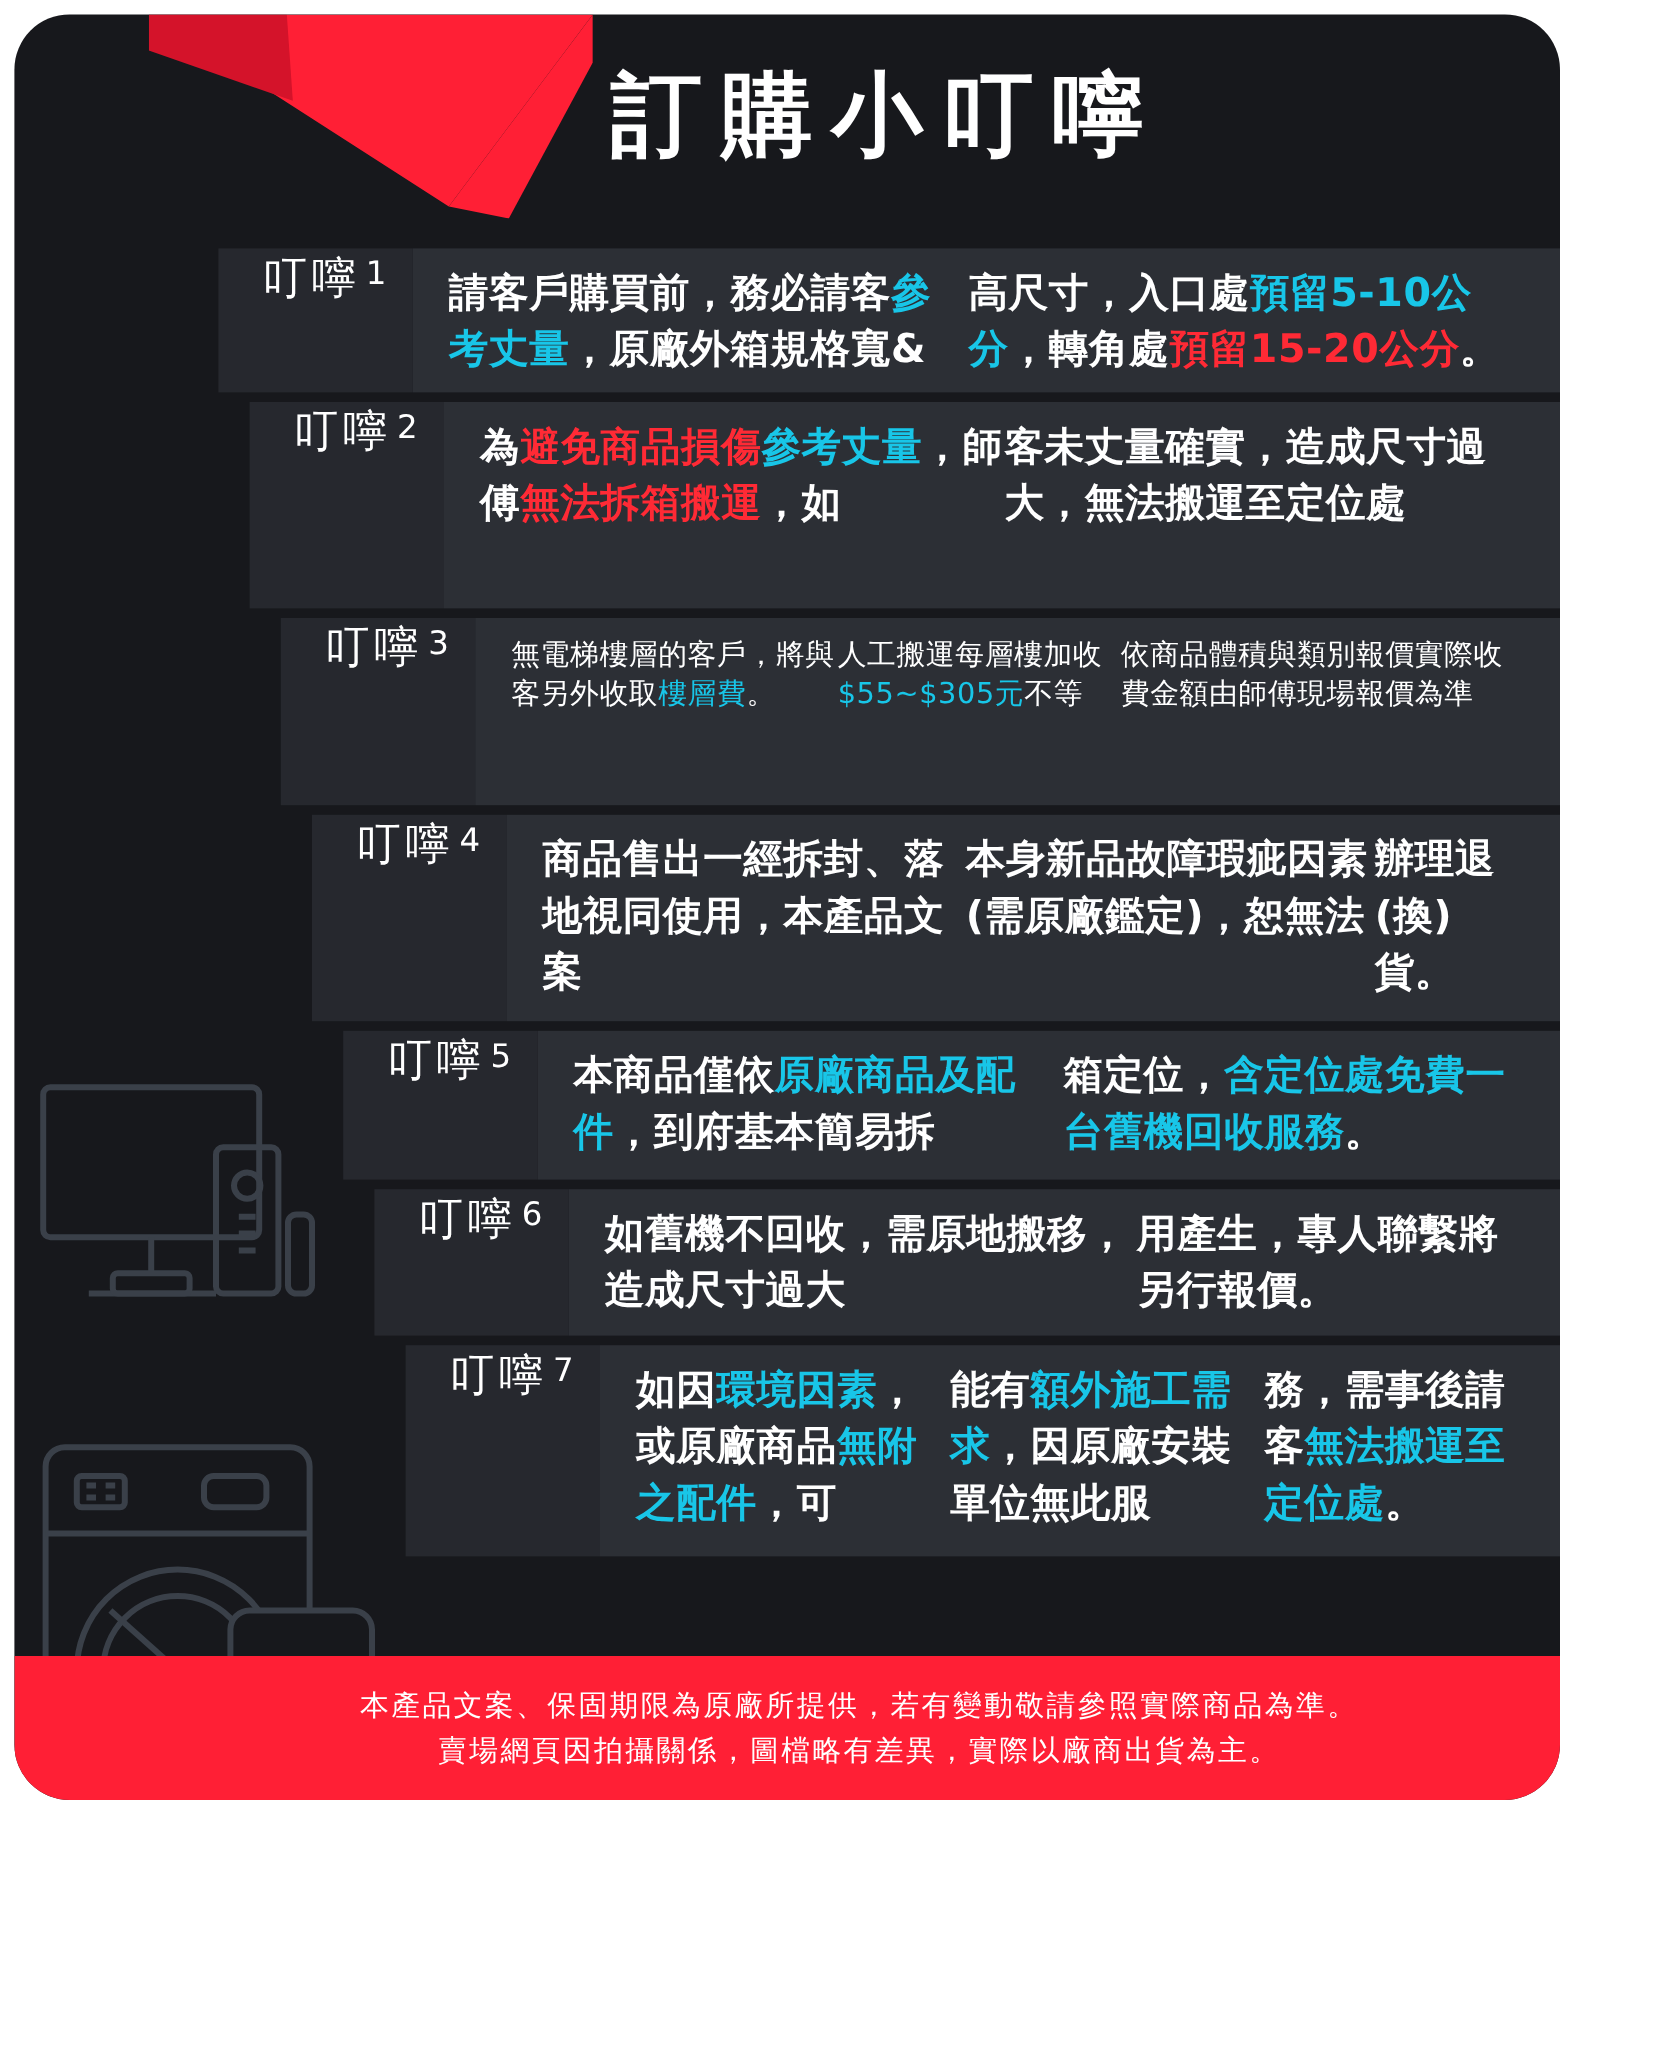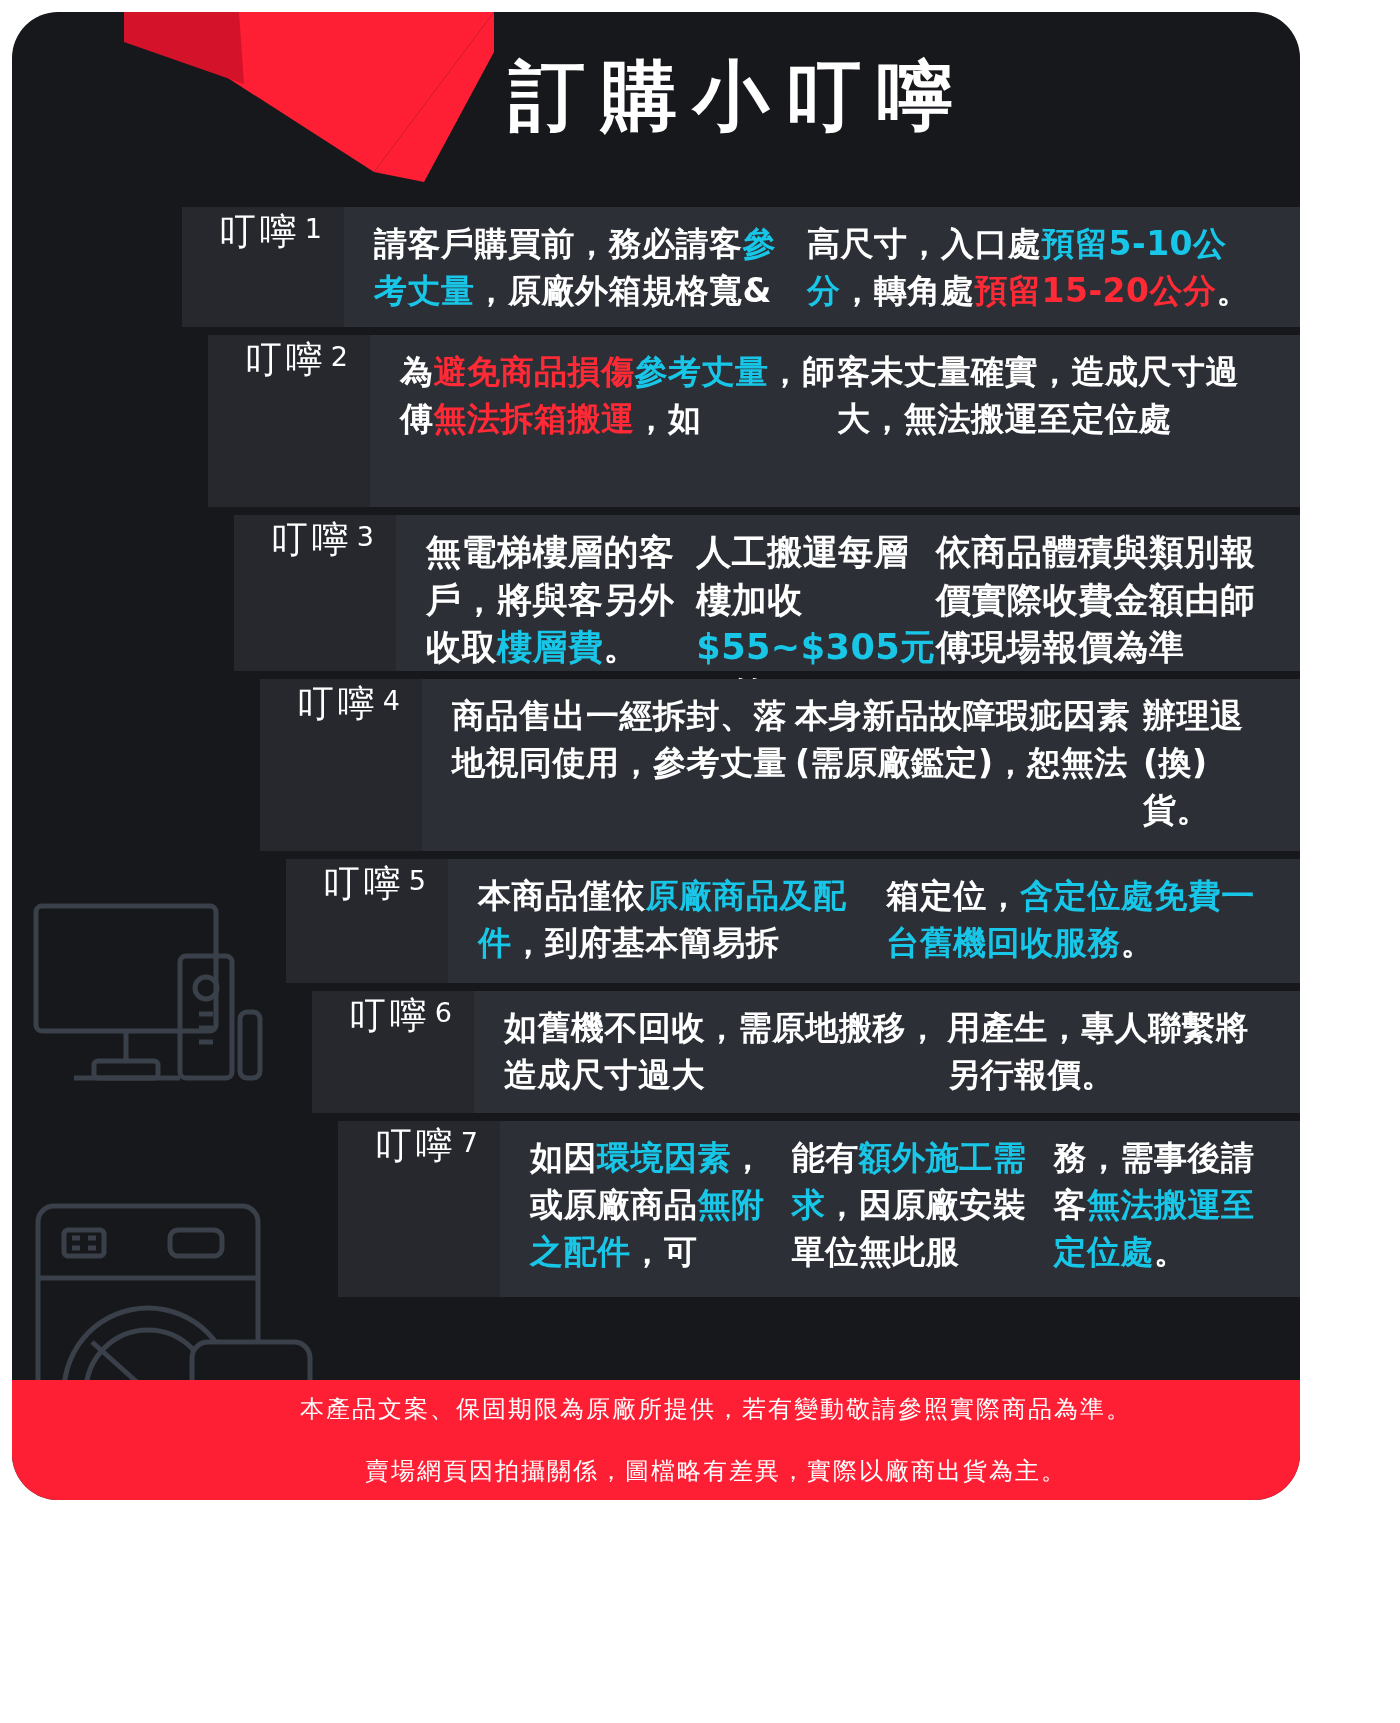--- a/index.html
+++ b/index.html
@@ -114,23 +114,23 @@
     display: flex;
     flex-direction: row;
     justify-content: center;
     font-size: 33px;
     line-height: 1.42;
     letter-spacing: 0.5px;
     font-weight: 700;
     font-family: "DejaVu Sans", sans-serif;
   }
   .note-body.small {
-    font-size: 35px;
+    font-size: 24px;
     line-height: 1.36;
-    font-weight: 700;
+    font-weight: 400;
   }
   .note-body p { margin: 0; }
 
   .cy { color: #18c6e8; }
   .rd { color: #ff2a35; }
 
   
   .slant-0  { margin-left: 170px; }
   .slant-1  { margin-left: 196px; }
   .slant-2  { margin-left: 222px; }
@@ -152,21 +152,21 @@
     color: #ffffff;
     display: flex;
     flex-direction: column;
     align-items: center;
     justify-content: center;
     font-size: 24px;
     line-height: 1.6;
     letter-spacing: 2px;
     font-family: "DejaVu Sans", sans-serif;
   }
-  .footer p { margin: 12px; }
+  .footer p { margin: 0; }
   .footer .fl { padding-left: 120px; }
 </style>
 </head>
 <body>
 
 <div class="poster">
   <div class="card">
 
     <svg class="ribbon" viewBox="0 0 370 170" width="370" height="170">
       <polygon points="0,0 370,0 250,160 110,70" fill="#ff1f35"></polygon>
@@ -236,21 +236,21 @@
           <p>依商品體積與類別報價實際收費金額由師傅現場報價為準</p>
         </div>
       </div>
 
       <div class="note slant-3">
         <div class="note-label w1">
           <span>叮嚀</span>
             <span class="num">4</span>
         </div>
         <div class="note-body" style="height:172px;">
-          <p>商品售出一經拆封、落地視同使用，參考丈量</p>
+          <p>商品售出一經拆封、落地視同使用，本產品文案</p>
           <p>本身新品故障瑕疵因素 (需原廠鑑定)，恕無法</p>
           <p>辦理退 (換) 貨。</p>
         </div>
       </div>
 
       <div class="note slant-4">
         <div class="note-label w1">
           <span>叮嚀</span>
             <span class="num">5</span>
         </div>

